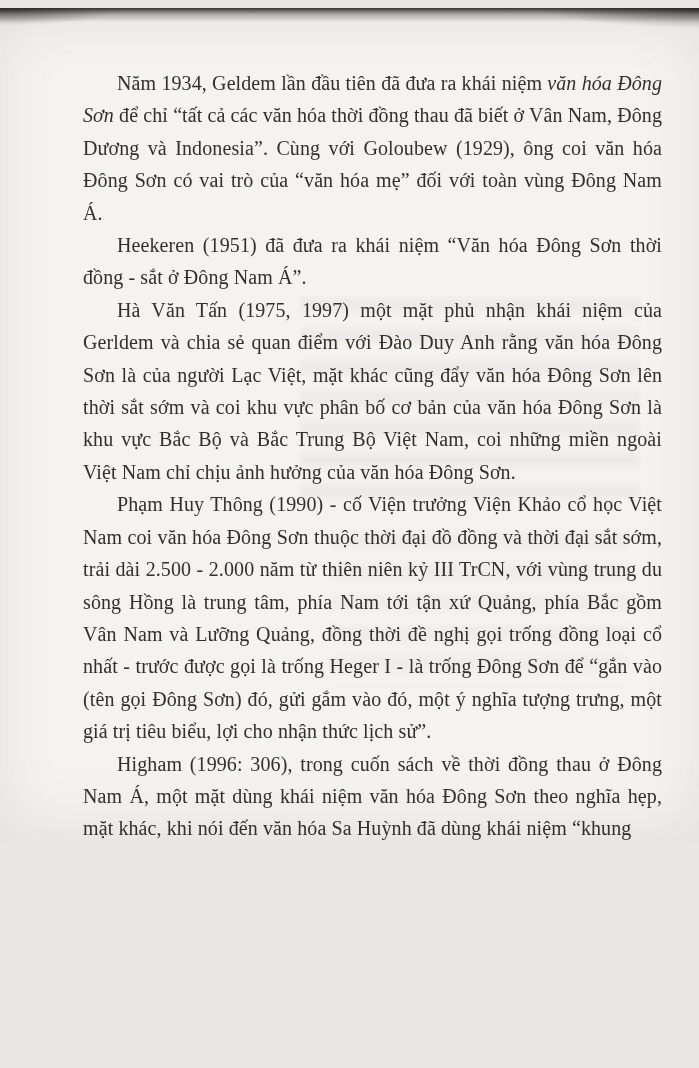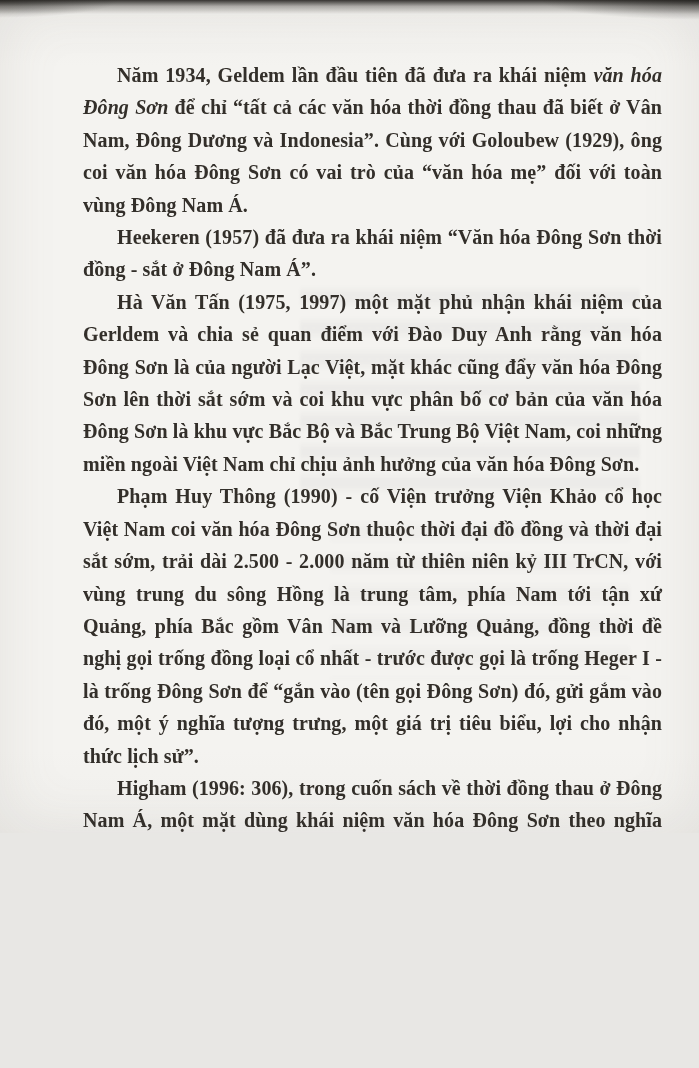--- a/index.html
+++ b/index.html
@@ -4,26 +4,25 @@
 <style>
   html, body {
     margin: 0;
     padding: 0;
     background: #e8e7e4;
   }
   .page {
     position: relative;
     width: 699px;
     height: 833px;
-    margin: 0 auto;
+    margin: 8px auto;
     background: linear-gradient(180deg, #efeeeb 0%, #f4f3f0 8%, #f4f3f0 90%, #f0efec 100%);
     overflow: hidden;
     font-family: "Liberation Serif", "DejaVu Serif", serif;
     box-shadow: inset 0 0 60px rgba(120,115,105,0.12);
-    font-weight: bold;
   }
   .top-edge {
     position: absolute;
     top: 0; left: 0; right: 0;
     height: 14px;
     background: linear-gradient(to bottom, rgba(35,33,30,0.9) 0%, rgba(60,57,52,0.35) 45%, rgba(90,87,80,0) 100%);
     pointer-events: none;
   }
   .top-corner-left {
     position: absolute;
@@ -80,18 +79,18 @@
 
 <div class="page">
   <div class="top-edge"></div>
   <div class="top-corner-left"></div>
   <div class="top-corner-right"></div>
   <div class="bleed-1"></div>
   <div class="bleed-2"></div>
   <div class="bleed-3"></div>
   <div class="text-block" style="color: rgb(51, 47, 42);">
       <p class="para"><span>Năm 1934, Geldem lần đầu tiên đã đưa ra khái niệm </span><span class="italic">văn hóa Đông Sơn</span><span> để chỉ “tất cả các văn hóa thời đồng thau đã biết ở Vân Nam, Đông Dương và Indonesia”. Cùng với Goloubew (1929), ông coi văn hóa Đông Sơn có vai trò của “văn hóa mẹ” đối với toàn vùng Đông Nam Á.</span></p>
-      <p class="para"><span>Heekeren (1957) đã đưa ra khái niệm “Văn hóa Đông Sơn thời đồng - sắt ở Đông Nam Á”.</span></p>
+      <p class="para"><span>Heekeren (1951) đã đưa ra khái niệm “Văn hóa Đông Sơn thời đồng - sắt ở Đông Nam Á”.</span></p>
       <p class="para"><span>Hà Văn Tấn (1975, 1997) một mặt phủ nhận khái niệm của Gerldem và chia sẻ quan điểm với Đào Duy Anh rằng văn hóa Đông Sơn là của người Lạc Việt, mặt khác cũng đẩy văn hóa Đông Sơn lên thời sắt sớm và coi khu vực phân bố cơ bản của văn hóa Đông Sơn là khu vực Bắc Bộ và Bắc Trung Bộ Việt Nam, coi những miền ngoài Việt Nam chỉ chịu ảnh hưởng của văn hóa Đông Sơn.</span></p>
       <p class="para"><span>Phạm Huy Thông (1990) - cố Viện trưởng Viện Khảo cổ học Việt Nam coi văn hóa Đông Sơn thuộc thời đại đồ đồng và thời đại sắt sớm, trải dài 2.500 - 2.000 năm từ thiên niên kỷ III TrCN, với vùng trung du sông Hồng là trung tâm, phía Nam tới tận xứ Quảng, phía Bắc gồm Vân Nam và Lưỡng Quảng, đồng thời đề nghị gọi trống đồng loại cổ nhất - trước được gọi là trống Heger I - là trống Đông Sơn để “gắn vào (tên gọi Đông Sơn) đó, gửi gắm vào đó, một ý nghĩa tượng trưng, một giá trị tiêu biểu, lợi cho nhận thức lịch sử”.</span></p>
       <p class="para"><span>Higham (1996: 306), trong cuốn sách về thời đồng thau ở Đông Nam Á, một mặt dùng khái niệm văn hóa Đông Sơn theo nghĩa hẹp, mặt khác, khi nói đến văn hóa Sa Huỳnh đã dùng khái niệm “khung</span></p>
     </div>
 </div>
 
 </body></html>

